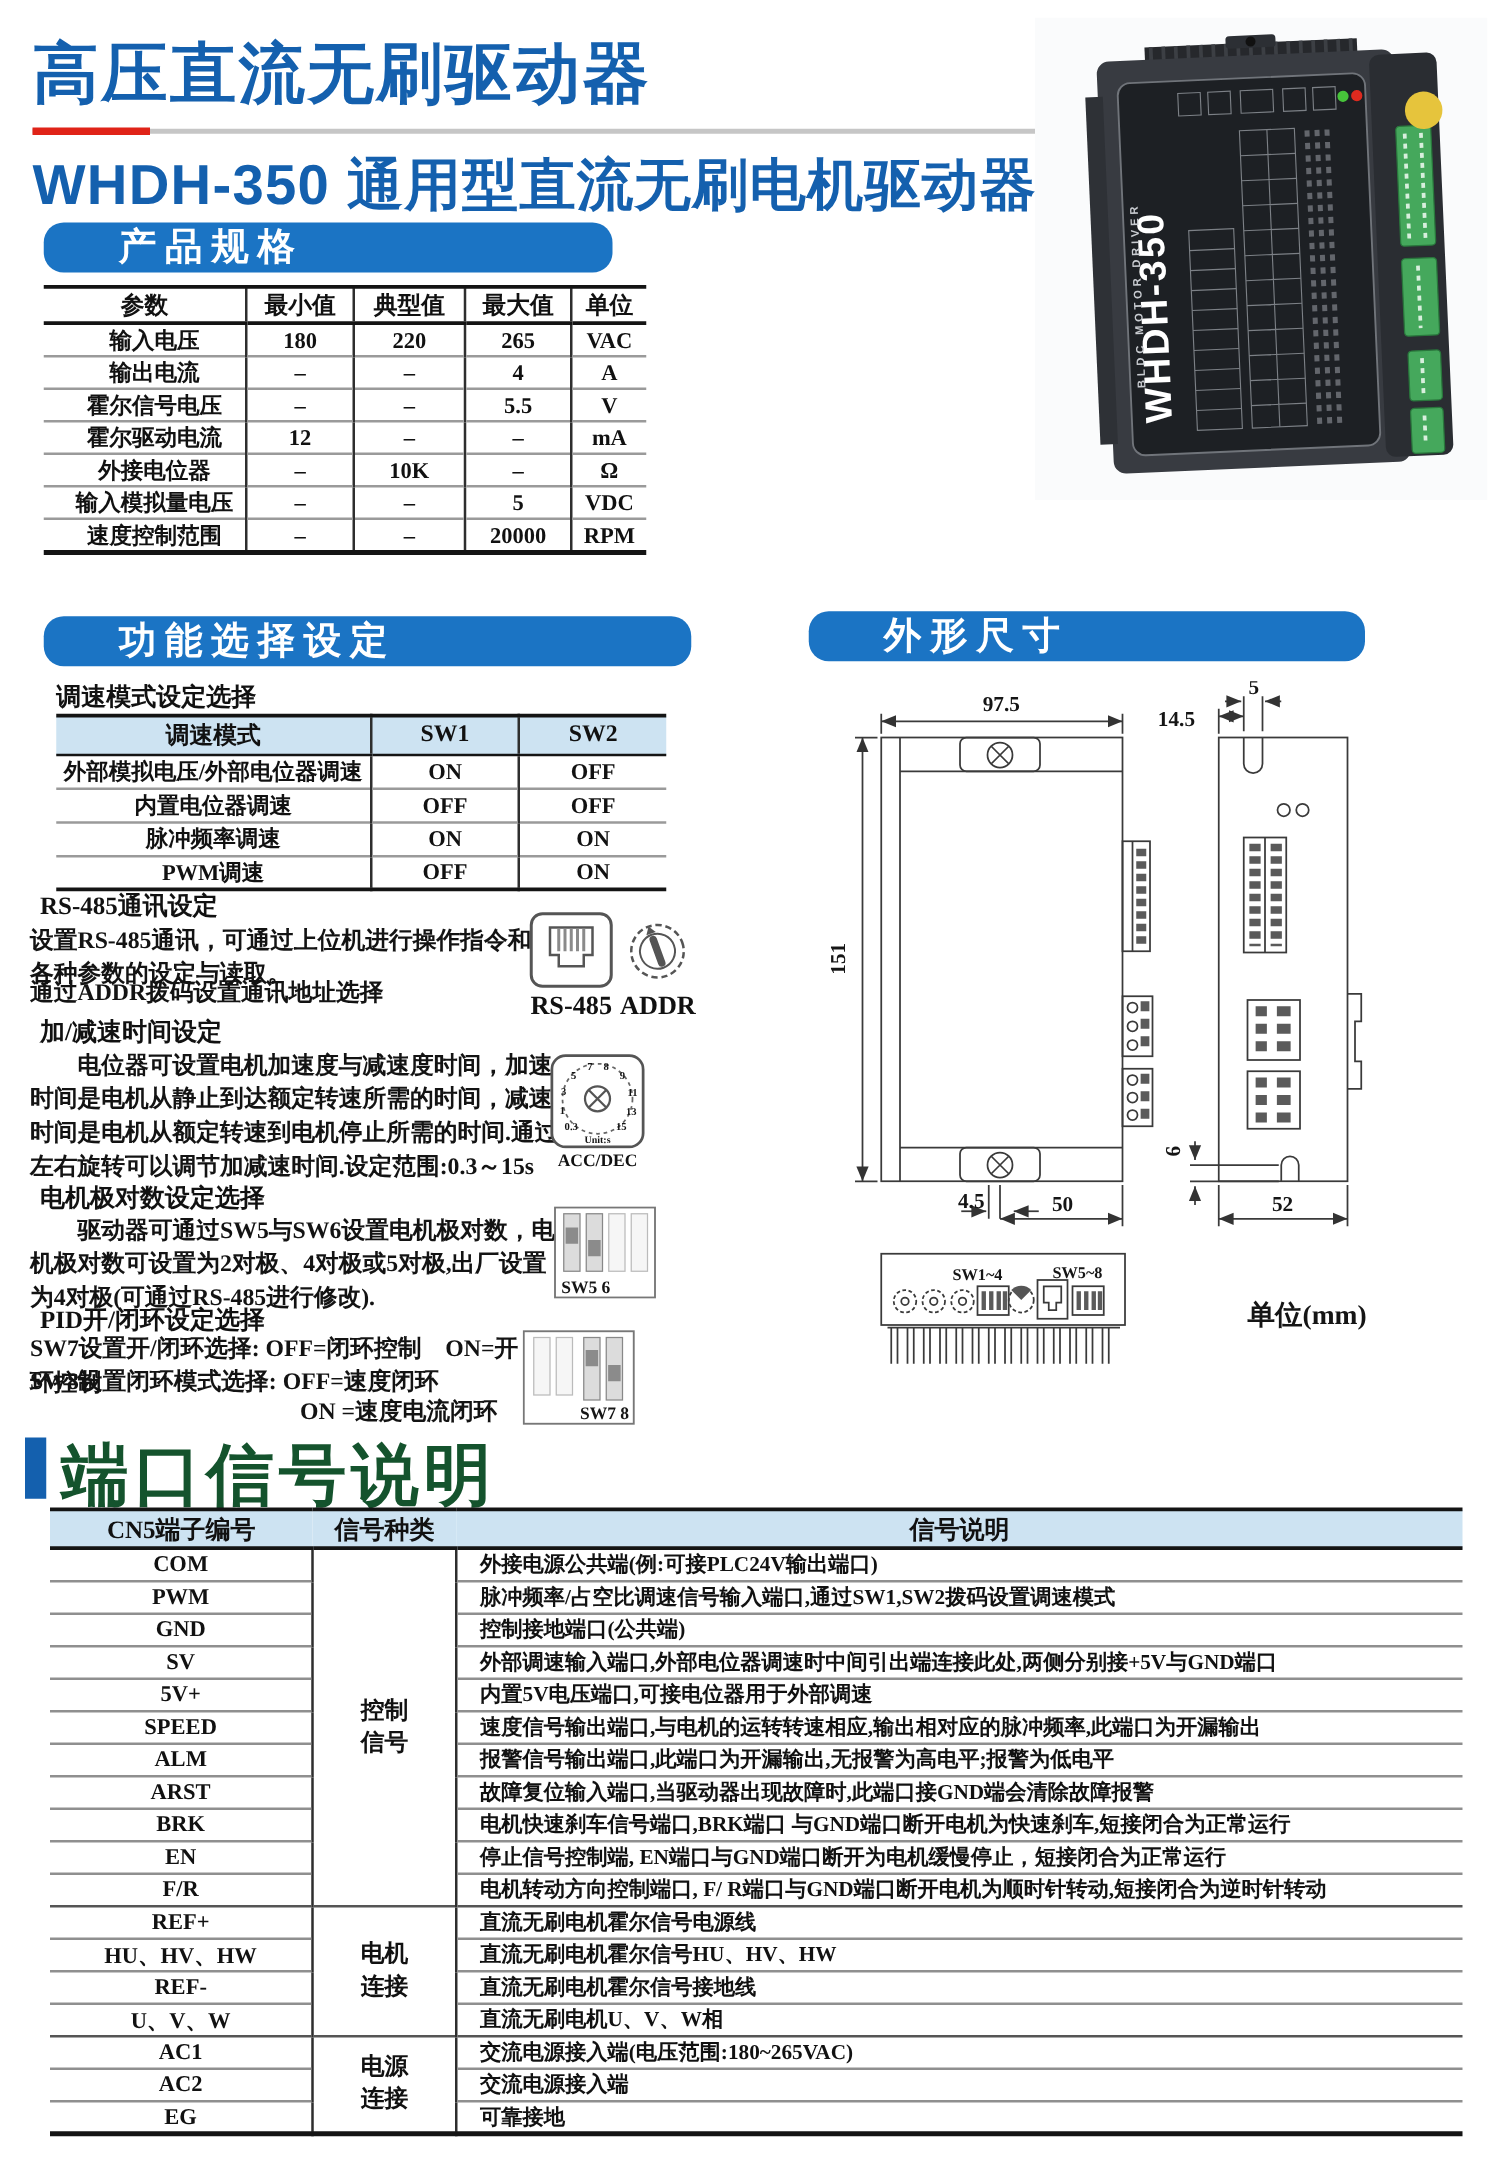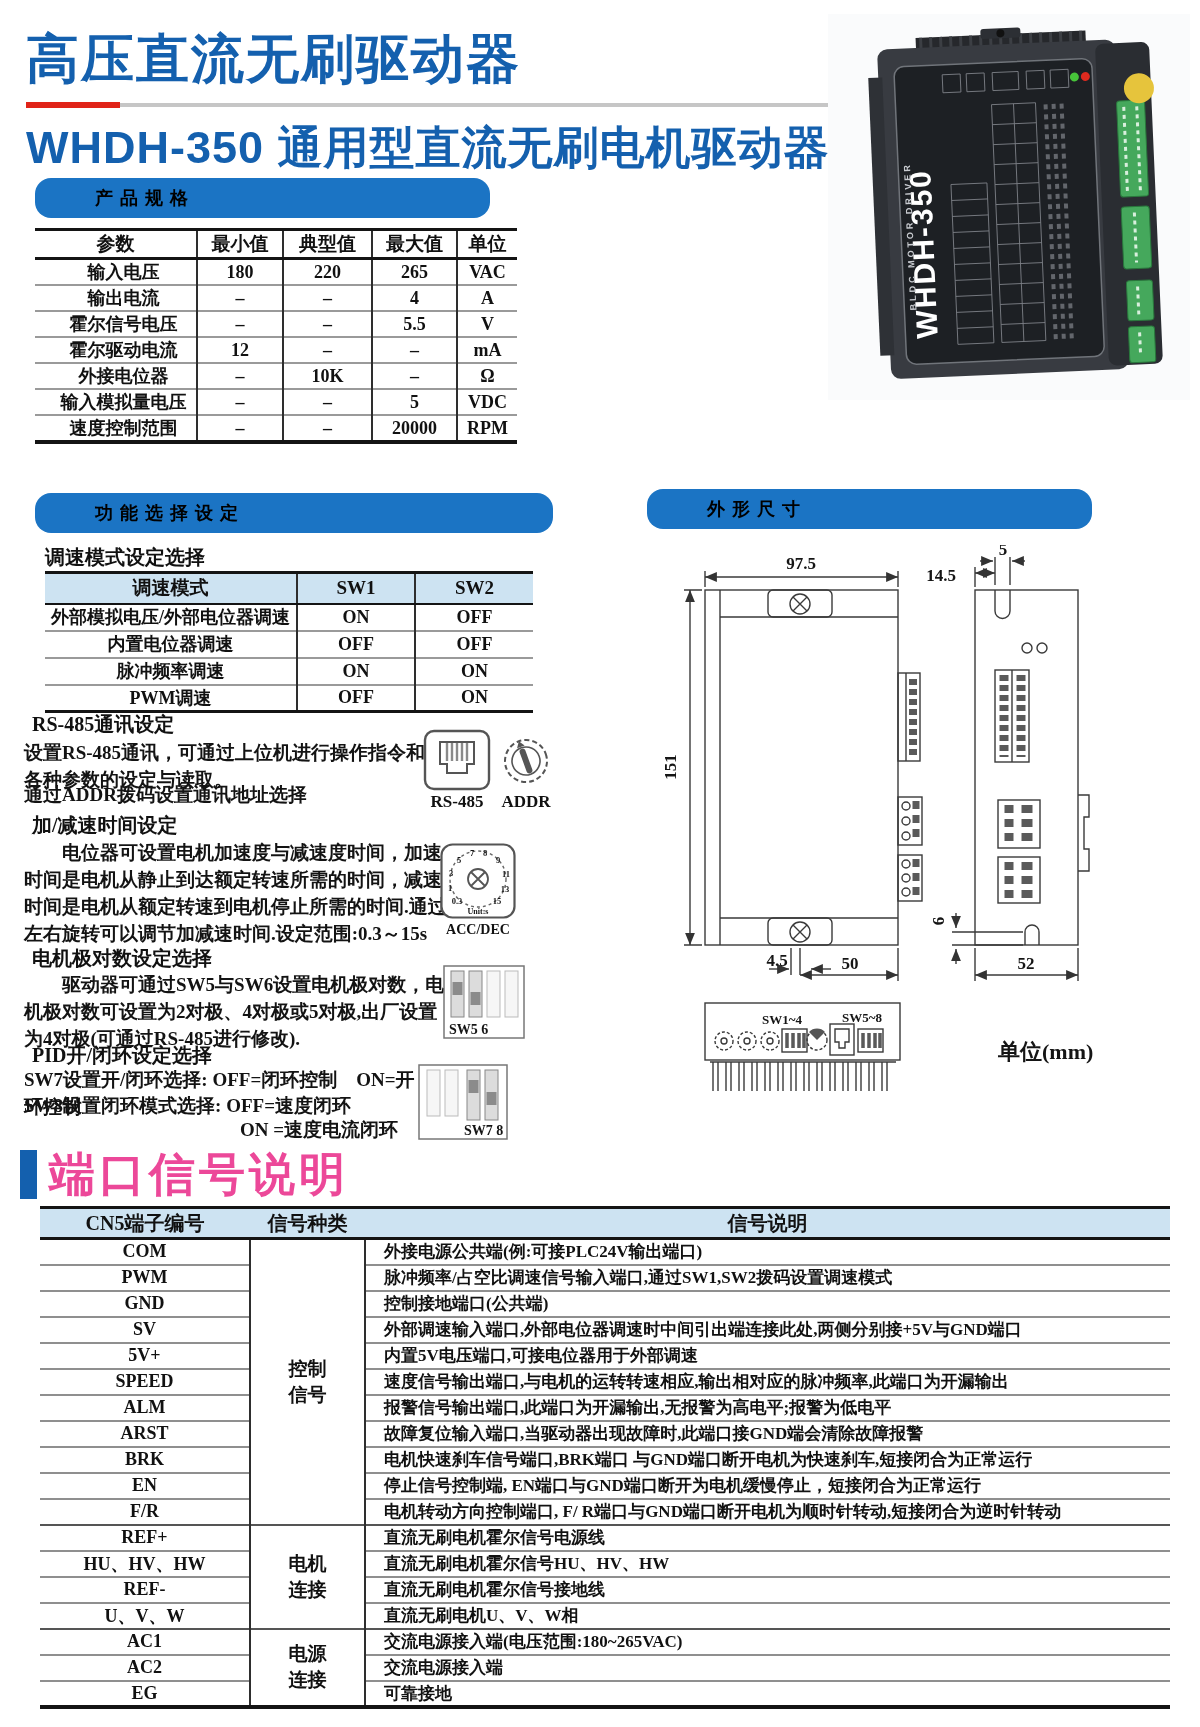--- a/index.html
+++ b/index.html
@@ -5,21 +5,21 @@
 *{margin:0;padding:0;box-sizing:border-box}
 html,body{background:#fff}
 body{width:1200px;height:1727px;position:relative;font-family:"Liberation Sans",sans-serif;color:#111;overflow:hidden}
 .abs{position:absolute}
 
 .title{left:26px;top:24px;font-size:53px;font-weight:900;color:#1460ae;letter-spacing:2px}
 .rule{left:26px;top:103px;width:1158px;height:4px;background:#c6c6c6}
 .rule-red{position:absolute;left:0;top:-1px;width:94px;height:6px;background:#e02318}
 .subtitle{left:26px;top:118px;font-size:45px;font-weight:900;color:#1460ae;letter-spacing:1px}
 
-.pill{height:40px;border-radius:16px;background:#1b74c4;color:#000000;font-size:18px;font-weight:700;line-height:40px;padding-left:60px;letter-spacing:7px}
+.pill{height:40px;border-radius:16px;background:#1b74c4;color:#ffffff;font-size:30px;font-weight:700;line-height:40px;padding-left:60px;letter-spacing:7px}
 .pill-specs{left:35px;top:178px;width:455px}
 .pill-func{left:35px;top:493px;width:518px}
 .pill-dims{left:647px;top:489px;width:445px}
 
 table{border-collapse:collapse;table-layout:fixed;font-family:"Liberation Serif",serif}
 
 .spec-tbl{left:35px;top:228px;width:482px;border-top:3px solid #141414;border-bottom:4px solid #141414}
 .spec-tbl th{height:27px;font-size:19px;font-weight:700;border-bottom:3px solid #141414;text-align:center}
 .spec-tbl td{height:24px;font-size:18px;font-weight:700;text-align:center;border-top:2px solid #9a9a9a}
 .spec-tbl td.c0{text-align:center;padding-left:16px}
@@ -27,24 +27,24 @@
 
 .caption{left:45px;top:544px;font-size:20px;font-weight:700;font-family:"Liberation Serif",serif}
 .speed-tbl{left:45px;top:571px;width:488px;border-top:3px solid #141414;border-bottom:3px solid #141414}
 .speed-tbl th{height:31px;font-size:19px;font-weight:700;background:#cde3f2;border-bottom:2px solid #141414;text-align:center}
 .speed-tbl td{height:27px;font-size:18px;font-weight:700;text-align:center;border-top:2px solid #9a9a9a}
 .speed-tbl th+th,.speed-tbl td+td{border-left:2px solid #2e2e2e}
 
 .fhead{font-size:20px;font-weight:700;font-family:"Liberation Serif",serif}
 .fbody{font-size:19px;font-weight:700;font-family:"Liberation Serif",serif;line-height:27px;color:#131313}
 .indent{text-indent:2em}
-.icon-label{font-size:17px;font-weight:700;font-family:"Liberation Serif",serif;text-align:center}
+.icon-label{font-size:21px;font-weight:700;font-family:"Liberation Serif",serif;text-align:center}
 
 .ports-bar{left:20px;top:1150px;width:17px;height:49px;background:#1460ae}
-.ports-title{left:49px;top:1144px;font-size:46px;font-weight:900;color:#ec4899;letter-spacing:4px}
+.ports-title{left:49px;top:1144px;font-size:54px;font-weight:900;color:#14532d;letter-spacing:4px}
 .ports-tbl{left:40px;top:1206px;width:1130px;border-top:3px solid #141414;border-bottom:4px solid #141414}
 .ports-tbl th{height:31px;font-size:20px;font-weight:700;background:#cde3f2;border-bottom:3px solid #141414;text-align:center}
 .ports-tbl td{height:26px;font-weight:700}
 .ports-tbl td.port{font-size:18px;text-align:center;border-top:2px solid #8f8f8f;border-right:2px solid #2e2e2e}
 .ports-tbl td.desc{font-size:17px;text-align:left;padding-left:18px;border-top:2px solid #8f8f8f;border-left:2px solid #2e2e2e}
 .ports-tbl td.gtype{font-size:19px;text-align:center;white-space:pre-line;line-height:1.35;border-top:2px solid #555}
 .ports-tbl tr.group-start td{border-top:2px solid #555}
 
 .dimsvg text{font-family:"Liberation Serif",serif;font-weight:700;fill:#151515}
 .ln{stroke:#3a3a3a;stroke-width:1.4;fill:none}

